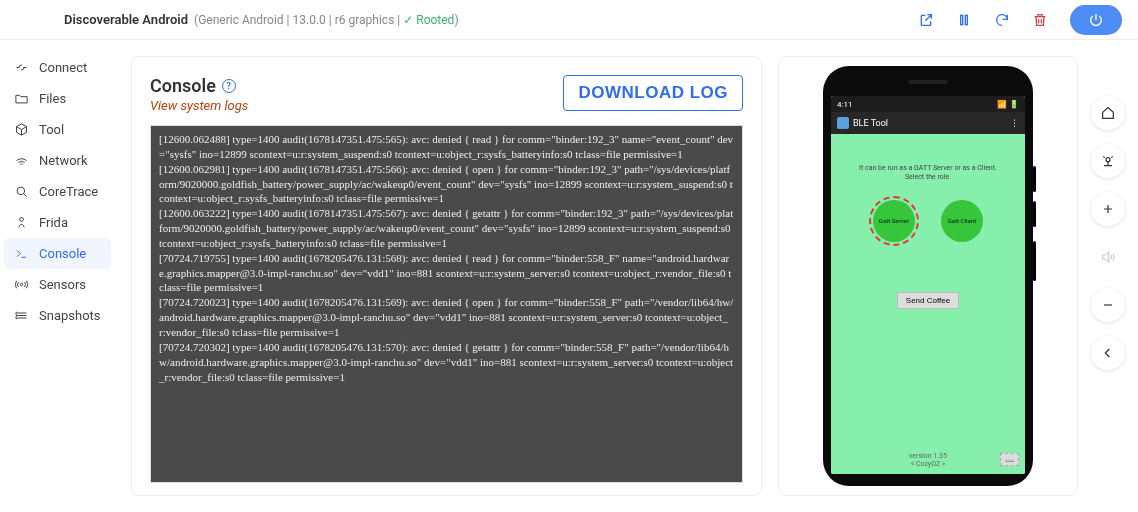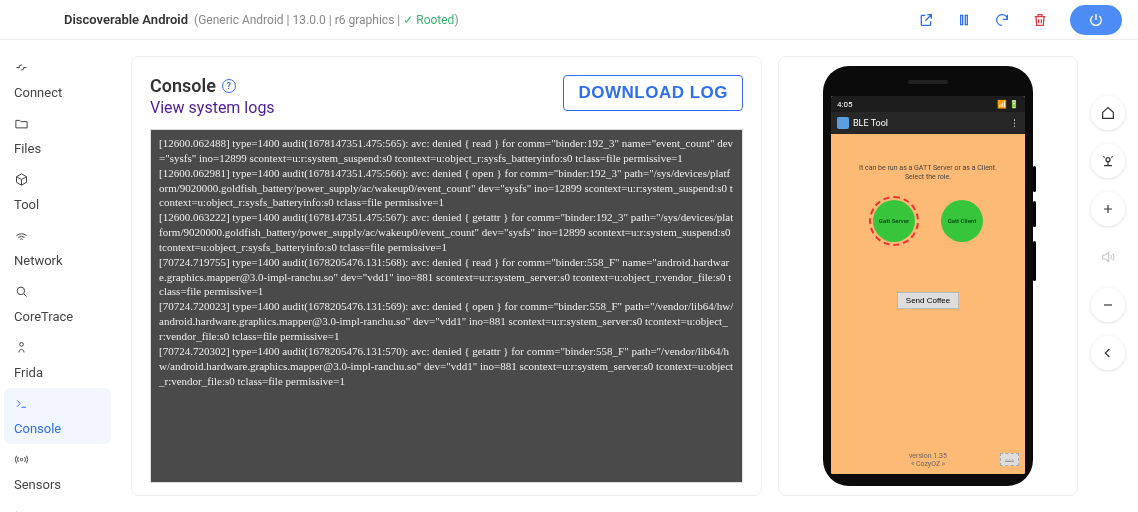--- a/index.html
+++ b/index.html
@@ -9,45 +9,45 @@
 .device-name { font-weight: 600; font-size: 13px; padding-left: 48px; }
 .device-meta { color: #888; font-size: 12px; }
 .rooted { color: #3cb371; }
 .topbar-right { display: flex; align-items: center; gap: 6px; }
 .icon-btn { width: 32px; height: 32px; border-radius: 6px; display: flex; align-items: center; justify-content: center; cursor: pointer; background: transparent; border: none; }
 .icon-btn svg { width: 16px; height: 16px; }
 .power-btn { width: 52px; height: 30px; border-radius: 15px; background: #4d8bf5; display: flex; align-items: center; justify-content: center; cursor: pointer; margin-left: 8px; }
 .power-btn svg { width: 16px; height: 16px; stroke: #fff; }
 .layout { display: flex; height: calc(100% - 40px); }
 .sidebar { width: 115px; padding: 12px 0; border-right: 0; }
-.sidebar-item { display: flex; gap: 10px; padding: 8px 14px; font-size: 13px; color: #444; cursor: pointer; flex-direction: column; }
+.sidebar-item { display: flex; gap: 10px; padding: 8px 14px; font-size: 13px; color: #444; cursor: pointer; }
 .sidebar-item.active { color: #2f6fed; background: #f1f5fd; border-radius: 6px; margin: 0 4px; padding: 8px 10px; }
 .sidebar-item svg { width: 15px; height: 15px; stroke: currentColor; fill: none; stroke-width: 1.6; }
 .main { flex: 1; display: flex; gap: 16px; padding: 16px 10px 16px 16px; }
 .console-panel { flex: 1; background: #fff; border: 1px solid #eee; border-radius: 8px; padding: 18px 18px 12px; display: flex; flex-direction: column; min-width: 0; }
 .console-header { display: flex; justify-content: space-between; align-items: flex-start; margin-bottom: 12px;}
 .console-title { font-size: 18px; font-weight: 600; display: flex; align-items: center; gap: 6px; }
-.console-sub { color: #4c1d95; font-size: 16px; margin-top: 2px; }
+.console-sub { color: #c2410c; font-size: 13px; margin-top: 2px; font-style: italic; }
 .download-btn { border: 1px solid #2f6fed; color: #2f6fed; background: #fff; border-radius: 4px; padding: 7px 14px; font-size: 17px; font-weight: 700; letter-spacing: .5px; cursor: pointer; }
 .logbox { flex: 1; background: #4a4a4a; color: #eee; font-family: Liberation Serif, serif; font-size: 11px; line-height: 1.35; padding: 6px 8px; overflow: auto; white-space: pre-wrap; word-break: break-all; border: 1px solid #ddd; }
 .right-col { width: 350px; display: flex; gap: 10px; }
 .device-area { flex: 1; border: 1px solid #eee; border-radius: 8px; display: flex; align-items: center; justify-content: center; background: #fff; }
 .phone { width: 210px; height: 420px; background: #0b0b0b; border-radius: 26px; padding: 10px 6px; position: relative; }
 .phone .speaker { position: absolute; top: 14px; left: 50%; transform: translateX(-50%); width: 40px; height: 4px; border-radius: 2px; background: #222; }
 .phone .btn-side { position: absolute; right: -3px; width: 3px; height: 26px; background: #000; border-radius: 2px; }
 .phone .btn-side.b1 { top: 100px; }
 .phone .btn-side.b2 { top: 135px; }
 .phone .btn-side.b3 { top: 175px; height: 40px;}
 .screen { position: absolute; top: 30px; left: 8px; right: 8px; bottom: 12px; background: #fff; border-radius: 2px; display: flex; flex-direction: column; font-size: 8px; overflow: hidden;}
 .statusbar { height: 16px; background: #1d1d1d; color: #fff; display: flex; align-items: center; justify-content: space-between; padding: 0 6px; font-size: 8px; }
 .statusbar .sicons { display: flex; gap: 3px; align-items: center;}
 .appbar { height: 22px; background: #272727; color: #fff; display: flex; align-items: center; padding: 0 6px; font-size: 9px; gap: 4px; justify-content: space-between;}
 .appbar .left { display:flex; align-items:center; gap:4px;}
 .appbar .appicon { width: 12px; height: 12px; background: #5aa0e0; border-radius: 2px; }
-.app-body { flex: 1; background: #fdba74; display: flex; flex-direction: column; align-items: center; padding: 30px 10px 6px; position: relative; }
+.app-body { flex: 1; background: #86efac; display: flex; flex-direction: column; align-items: center; padding: 30px 10px 6px; position: relative; }
 .hint { font-size: 7px; color: #444; text-align: center; line-height: 1.3; }
 .circles { display: flex; gap: 26px; margin-top: 18px; }
 .circle { width: 42px; height: 42px; border-radius: 50%; background: #37c53c; color: #0b4; display: flex; align-items: center; justify-content: center; font-size: 6px; text-align: center; line-height: 1.1; color: #155; font-weight: 600; }
 .circle span{ color:#0a4a18;}
 .circle.sel { outline: 2px dashed #e33; outline-offset: 2px; }
 .sendbtn { margin-top: 50px; font-size: 8px; padding: 3px 8px; background: #ddd; border: 1px solid #bbb; cursor: pointer; }
 .footer { position: absolute; bottom: 6px; left: 0; right: 0; text-align: center; font-size: 7px; color: #666; }
 .footer .brand { background: #ddd; border: 1px dashed #aaa; padding: 2px 4px; position: absolute; right: 6px; bottom: 2px; font-size: 6px;}
 .device-controls { width: 40px; display: flex; flex-direction: column; gap: 14px; align-items: center; padding-top: 40px; }
 .ctrl { width: 34px; height: 34px; border-radius: 50%; box-shadow: 0 1px 4px rgba(0,0,0,.12); display: flex; align-items: center; justify-content: center; cursor: pointer; background: #fff; }
@@ -179,21 +179,21 @@
 
     <div class="right-col">
       <div class="device-area">
         <div class="phone">
           <div class="speaker"></div>
           <div class="btn-side b1"></div>
             <div class="btn-side b2"></div>
             <div class="btn-side b3"></div>
           <div class="screen">
             <div class="statusbar">
-              <span>4:05</span>
+              <span>4:11</span>
               <span class="sicons">📶 🔋</span>
             </div>
             <div class="appbar">
               <div class="left">
                   <span class="appicon"></span>
                   <span>BLE Tool</span>
                 </div>
               <span>⋮</span>
             </div>
             <div class="app-body">

